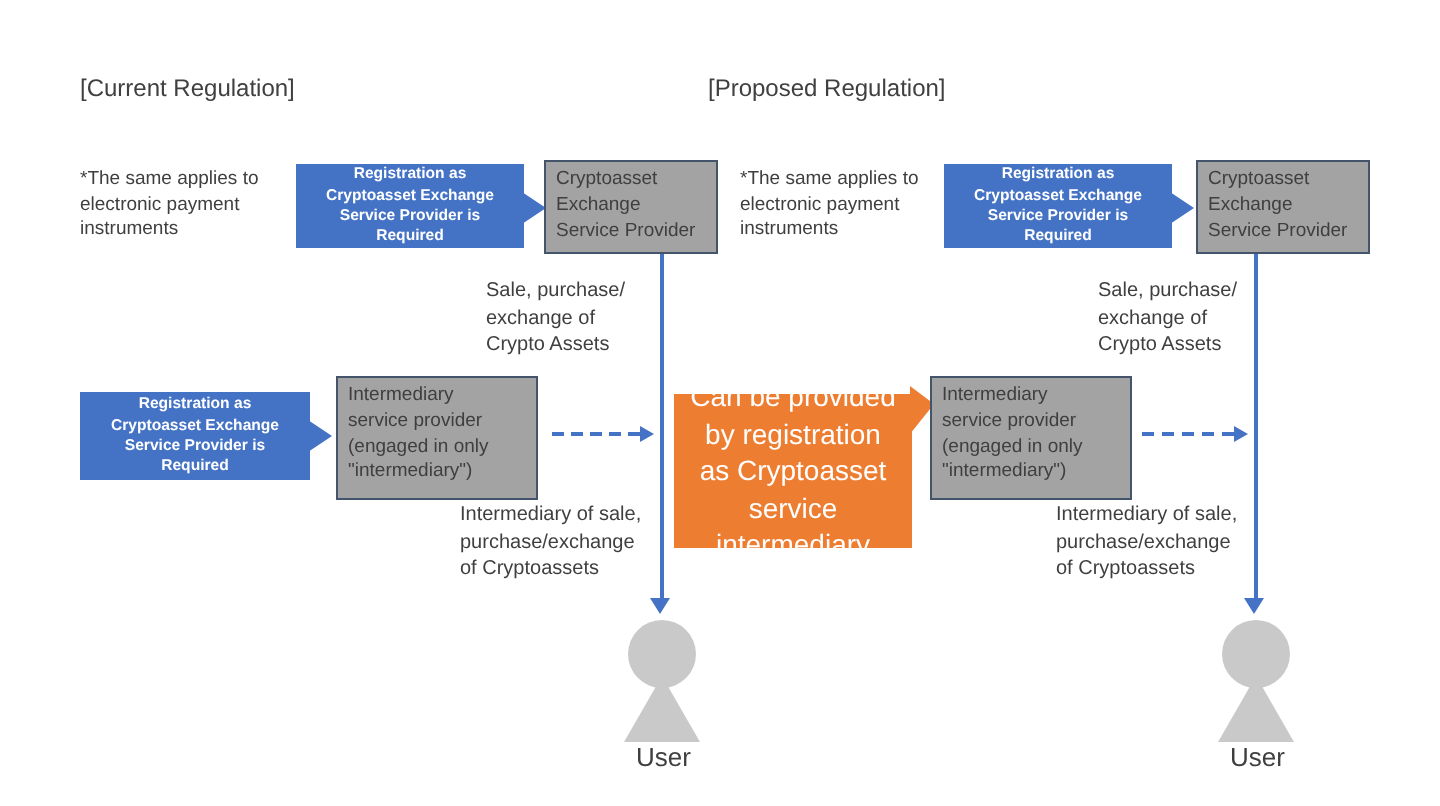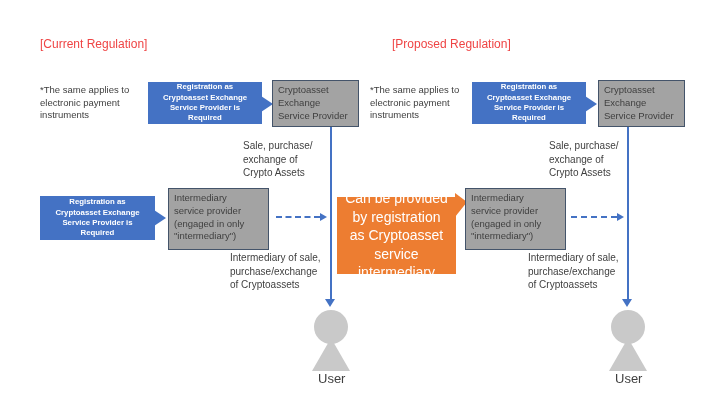--- a/index.html
+++ b/index.html
@@ -1,20 +1,20 @@
 <!DOCTYPE html>
 <html><head>
 <meta charset="utf-8">
 <style>
   html,body{margin:0;padding:0;}
   body{font-family:"Liberation Sans",sans-serif;background:#fff;}
   .canvas{position:relative;width:720px;height:403px;background:#ffffff;overflow:hidden;}
   .abs{position:absolute;}
   .pre{white-space:pre-line;}
-  .section-title{font-size:12px;color:#ef4444;}
+  .section-title{font-size:12px;color:#404040;}
   .note{font-size:9.5px;line-height:1.34;color:#3f3f3f;}
   .blue-callout{background:#4472C4;color:#ffffff;font-weight:bold;font-size:7.8px;line-height:1.32;text-align:center;display:flex;align-items:center;justify-content:center;box-sizing:border-box;}
   .tail-right-blue{width:0;height:0;border-top:8px solid transparent;border-bottom:8px solid transparent;border-left:12px solid #4472C4;}
   .tail-right-orange{width:0;height:0;border-top:9px solid transparent;border-bottom:15px solid transparent;border-left:12px solid #ED7D31;}
   .white-box{background:#a3a3a3;border:1.5px solid #44546A;color:#3f3f3f;font-size:9.5px;line-height:1.35;padding:3px 5px;box-sizing:border-box;}
   .flow-label{font-size:10px;line-height:1.35;color:#3f3f3f;}
   .orange-callout{background:#ED7D31;color:#ffffff;font-weight:normal;font-size:14px;line-height:1.32;text-align:center;display:flex;align-items:center;justify-content:center;box-sizing:border-box;margin-top:15px;}
   .vline{width:2px;background:#4472C4;}
   .arrow-down{width:0;height:0;border-left:5px solid transparent;border-right:5px solid transparent;border-top:8px solid #4472C4;}
   .dash-line{height:0;border-top:2px dashed #4472C4;}
@@ -74,21 +74,21 @@
   </div>
   <div class="abs user-label" style="left:318px;top:371px;">User</div>
 
   <div class="abs orange-callout pre" style="left:337px;top:182px;width:119px;height:77px;">Can be provided
 by registration
 as Cryptoasset
 service
 intermediary</div>
   <div class="abs tail-right-orange" style="left:455px;top:193px;"></div>
 
-  <div class="abs section-title" style="left:392px;top:37px;">[Proposed Regulation]</div>
+  <div class="abs section-title" style="left:354px;top:37px;">[Proposed Regulation]</div>
   <div class="abs note pre" style="left:370px;top:84px;width:110px;">*The same applies to
 electronic payment
 instruments</div>
 
   <div class="abs blue-callout pre" style="left:472px;top:82px;width:114px;height:42px;">Registration as
 Cryptoasset Exchange
 Service Provider is
 Required</div>
   <div class="abs tail-right-blue" style="left:585px;top:96px;"></div>
 

